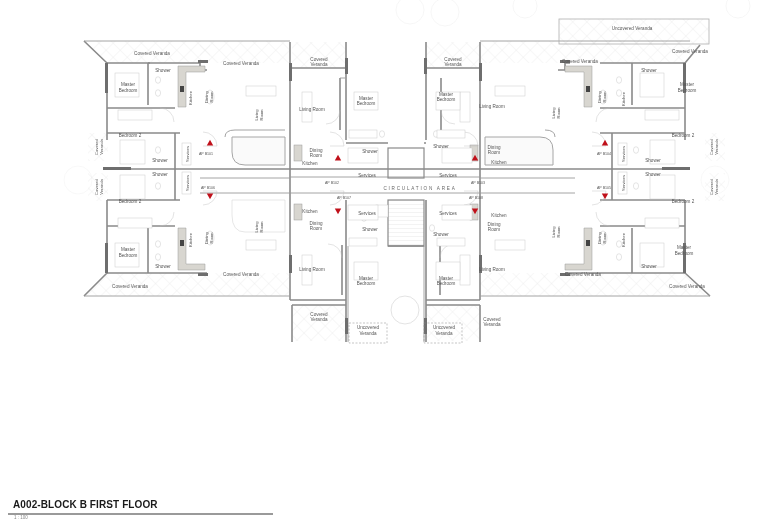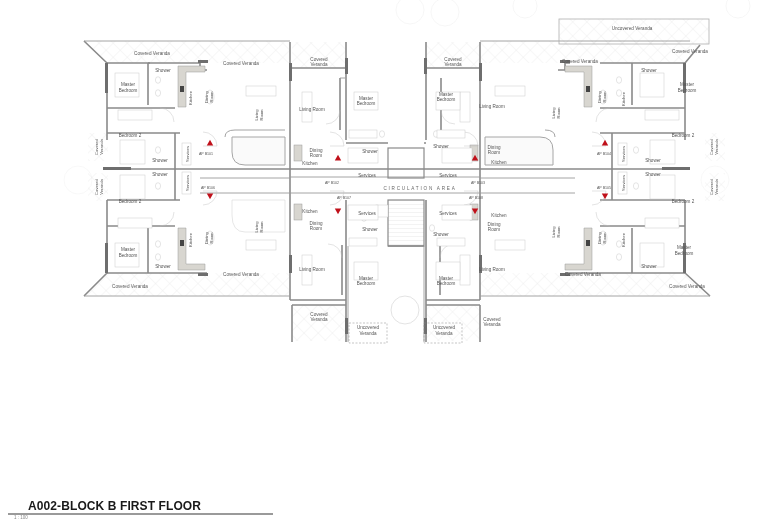--- a/index.html
+++ b/index.html
@@ -10,21 +10,21 @@
   .circ{font-family:"Liberation Sans",sans-serif;font-size:4.6px;fill:#666;letter-spacing:1.8px;text-anchor:middle;}
   .ap{font-family:"Liberation Sans",sans-serif;font-size:3.6px;fill:#555;text-anchor:middle;}
   .wall{stroke:#8a8a8a;stroke-width:1.6;fill:none;}
   .wallT{stroke:#9a9a9a;stroke-width:0.9;fill:none;}
   .col{fill:#6e6e6e;}
   .kit{fill:#d8d6d0;stroke:#9a9a9a;stroke-width:0.5;}
   .verHatch{fill:url(#hatch);}
   .door{stroke:#c0c0c0;stroke-width:0.45;fill:none;}
   .furn{fill:#ffffff;stroke:#c4c4c4;stroke-width:0.45;}
   .arrowU{fill:#c0101a;}
-  #title{position:absolute;left:28px;top:499px;font-size:12px;font-weight:bold;color:#1a1a1a;letter-spacing:0.1px;}
+  #title{position:absolute;left:13px;top:499px;font-size:10px;font-weight:bold;color:#1a1a1a;letter-spacing:0.1px;}
   #title-line{position:absolute;left:8px;top:513px;width:265px;height:1.5px;background:#9a9a9a;}
   #scale{position:absolute;left:14px;top:515px;font-size:4.5px;color:#888;}
 </style>
 </head>
 <body>
 
 <svg id="plan" viewBox="0 0 768 531" xmlns="http://www.w3.org/2000/svg">
   <defs>
     <pattern id="hatch" width="10" height="10" patternUnits="userSpaceOnUse" patternTransform="rotate(45)">
       <line x1="0" y1="0" x2="0" y2="10" stroke="#e2e2e2" stroke-width="0.6"></line>

